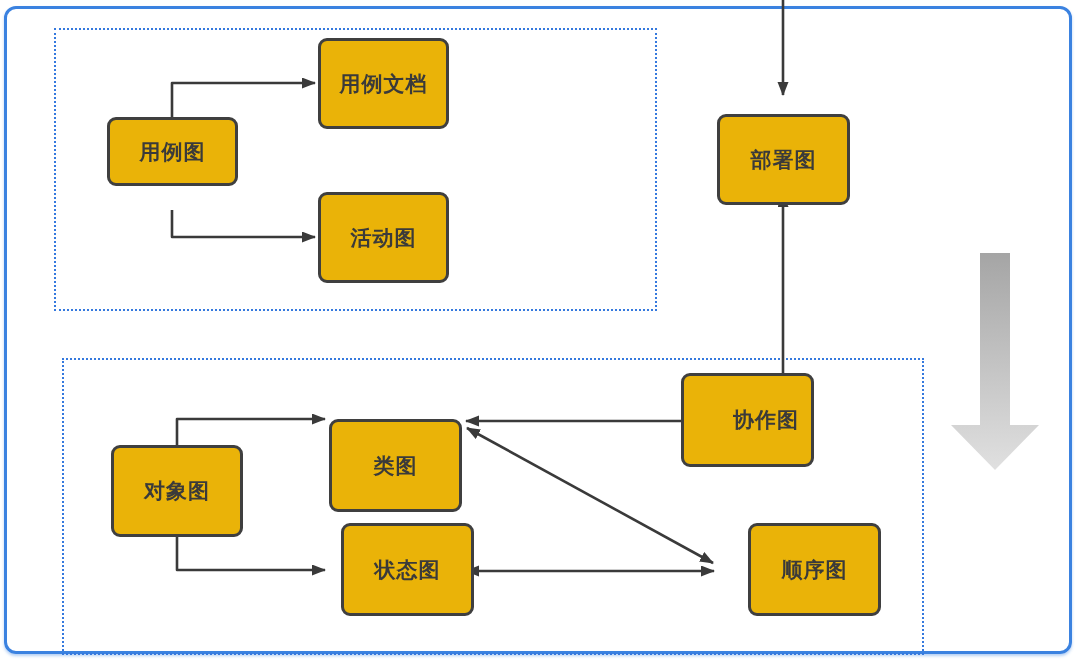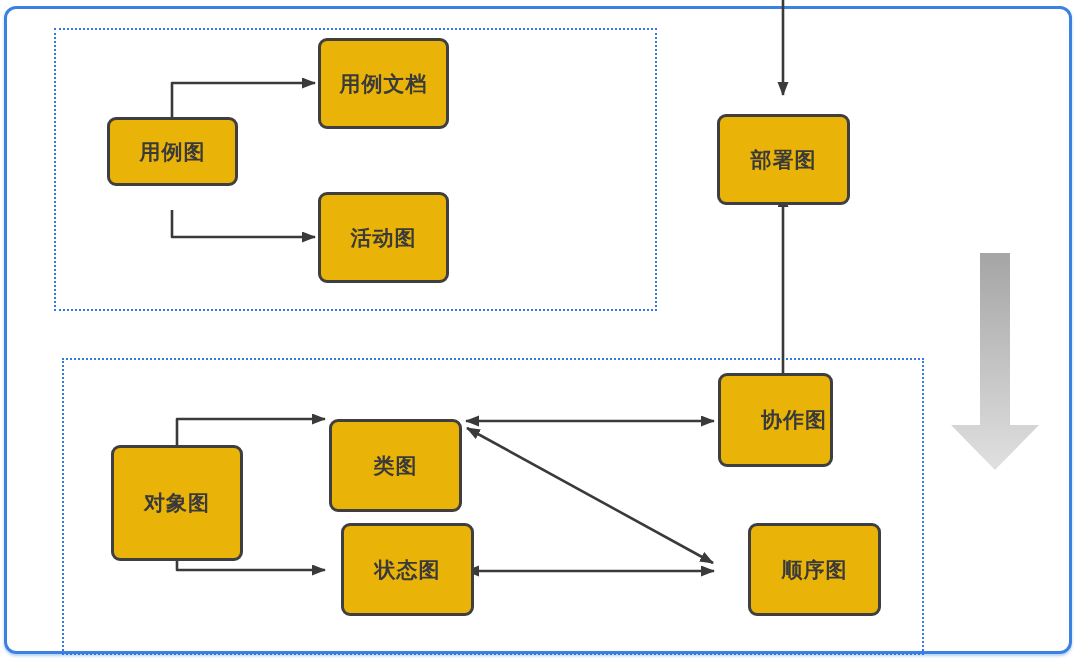--- a/index.html
+++ b/index.html
@@ -55,22 +55,22 @@
     color: #3a3a3a;
     letter-spacing: 1px;
     z-index: 3;
     box-sizing: border-box;
   }
   #n-usecase       { left: 107px; top: 117px; width: 131px; height: 69px; }
   #n-usecasedoc    { left: 318px; top: 38px;  width: 131px; height: 91px; }
   #n-activity      { left: 318px; top: 192px; width: 131px; height: 91px; }
   #n-deployment    { left: 717px; top: 99px;  width: 133px; height: 91px; margin-top: 15px; }
   #n-class         { left: 329px; top: 373px; width: 133px; height: 93px; margin-top: 46px; }
-  #n-collaboration { left: 718px; top: 373px; width: 115px; height: 94px; padding-left: 37px; }
-  #n-object        { left: 111px; top: 445px; width: 132px; height: 116px; }
+  #n-collaboration { left: 681px; top: 373px; width: 133px; height: 94px; padding-left: 37px; }
+  #n-object        { left: 111px; top: 445px; width: 132px; height: 92px; }
   #n-state         { left: 329px; top: 523px; width: 133px; height: 93px; margin-left: 12px; }
   #n-sequence      { left: 748px; top: 523px; width: 133px; height: 93px; }
 </style>
 </head>
 <body>
 
 <div class="stage">
 
   <div class="frame"></div>
 

